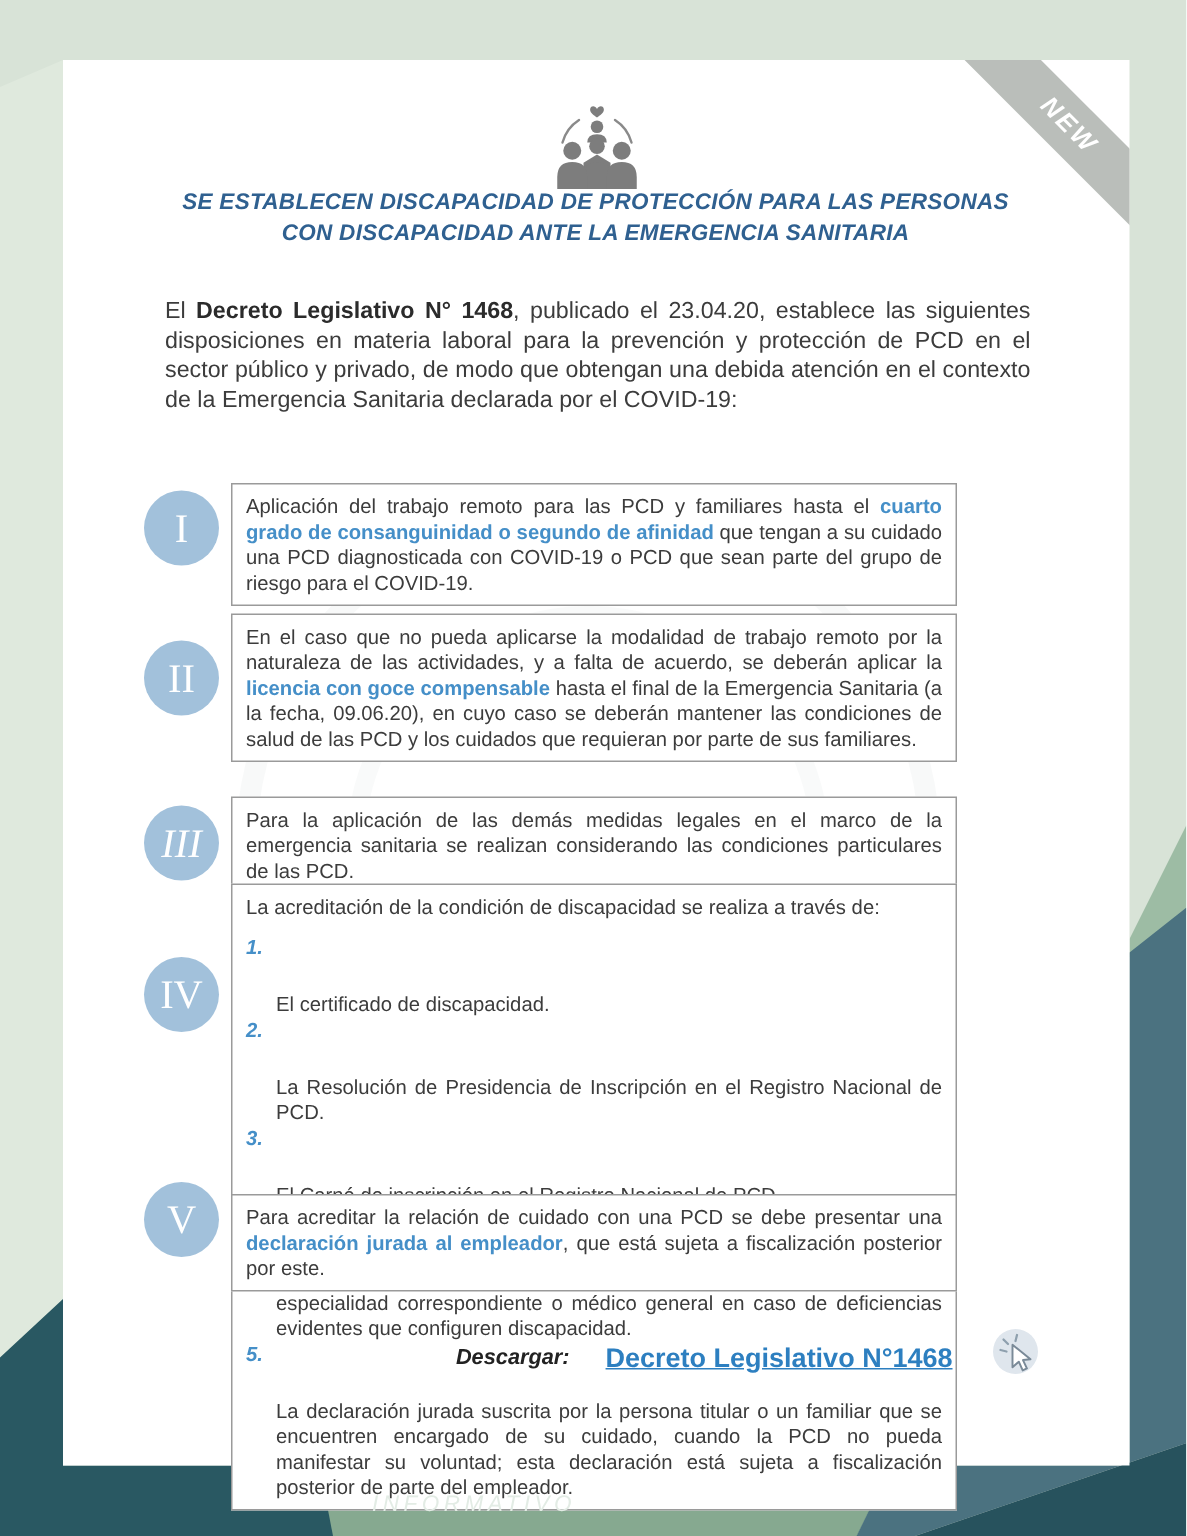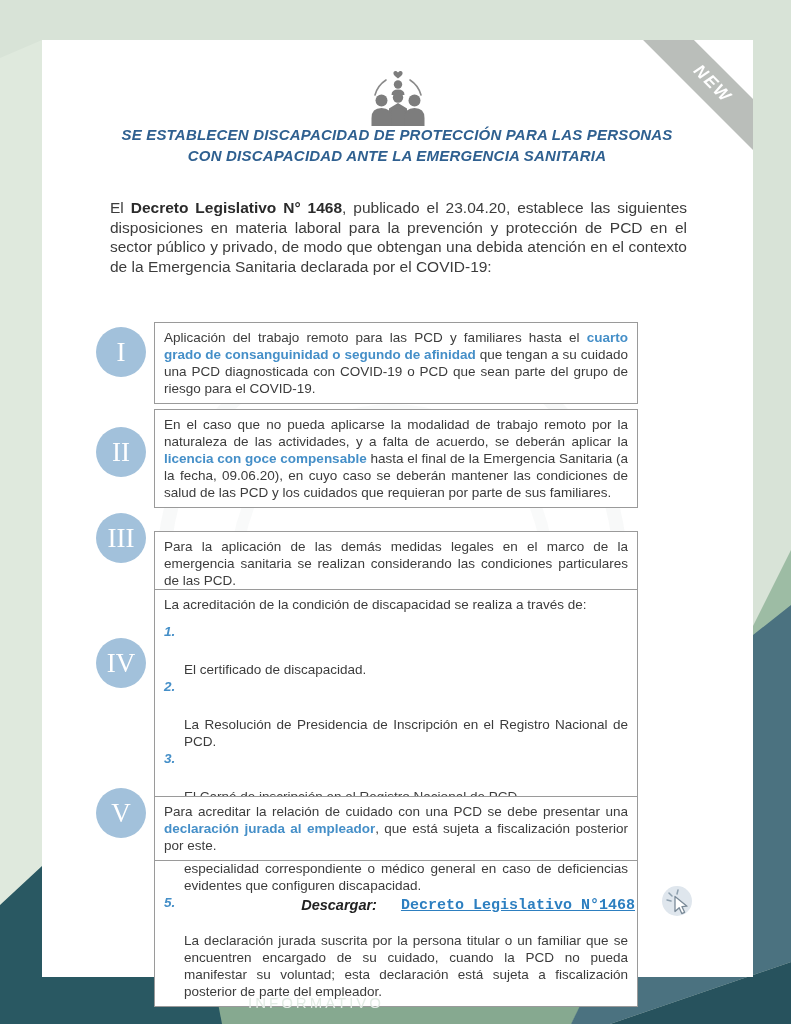--- a/index.html
+++ b/index.html
@@ -10,21 +10,21 @@
   
   .bg { position:absolute; inset:0; width:791px; height:1024px; }
   .bg-light-diag { background:#dfe9dd; clip-path:polygon(0px 58px, 42px 40px, 150px 977px, 0px 977px); }
   .bg-sage-right { background:#9dbca4; clip-path:polygon(791px 550px, 791px 610px, 753px 638px, 753px 626px); }
   .bg-teal-med   { background:#4b7280; clip-path:polygon(753px 635px, 791px 605px, 791px 962px, 610px 1024px, 571px 1024px, 594px 977px, 753px 977px); }
   .bg-teal-darkwedge { background:#27525d; clip-path:polygon(610px 1024px, 791px 962px, 791px 1024px); }
   .bg-teal-dark  { background:#295862; clip-path:polygon(0px 905px, 42px 866px, 42px 977px, 594px 977px, 571px 1024px, 0px 1024px); }
   .bg-sage-trap  { background:#86a990; clip-path:polygon(213px 977px, 594px 977px, 571px 1024px, 222px 1024px); }
 
   .footer-label { position:absolute; left:0; top:994px; width:632px; text-align:center;
-    color:#e3ecE5; color:#e3ece5; font-size:15px; letter-spacing:3px; }
+    color:#e3ecE5; color:#e3ece5; font-size:15px; font-style:italic; letter-spacing:3px; }
 
   
   .card { position:absolute; left:42px; top:40px; width:711px; height:937px; background:#ffffff; }
 
   
   .ribbon-corner { position:absolute; top:0; right:0; width:115px; height:115px; overflow:hidden; }
   .ribbon-band { position:absolute; top:26px; right:-52px; width:185px; height:36px; background:#babeba;
     transform:rotate(45deg); display:flex; align-items:center; justify-content:center;
     color:#ffffff; font-weight:bold; font-style:italic; font-size:17px; letter-spacing:2px; }
 
@@ -45,32 +45,32 @@
 
   .num-circle { position:absolute; width:50px; height:50px; left:54px; border-radius:50%;
     background:#a2c1db; color:#ffffff; font-family:"Liberation Serif", serif; font-size:27px;
     display:flex; align-items:center; justify-content:center; }
   .item-box { position:absolute; left:112px; width:484px; background:#ffffff;
     border:1px solid #9a9a9a; padding:6px 9px; color:#3c3c3c; font-size:13.5px; line-height:17px; text-align:justify; }
   .accent { color:#458fc8; font-weight:bold; }
 
   .c1 { top:287px; } .b1 { top:282px; min-height:62px; }
   .c2 { top:387px; } .b2 { top:369px; min-height:88px; }
-  .c3 { top:473px; } .b3 { top:491px; min-height:40px; }
+  .c3 { top:497px;font-style:italic; } .b3 { top:491px; min-height:40px; }
   .c4 { top:598px; } .b4 { top:549px; min-height:178px; }
   .c5 { top:748px; } .b5 { top:756px; min-height:44px; }
 
   .law-list { list-style:none; margin-top:10px; }
   .law-list li { display:flex; }
   .law-list .li-num { flex:0 0 20px; color:#458fc8; font-style:italic; font-weight:bold; }
   .law-list .li-text { flex:1; text-align:justify;margin-top:38px; }
 
   .download-row { position:absolute; top:845px; right:56px; height:40px; display:flex; align-items:center; gap:24px; }
   .download-prefix { font-style:italic; font-weight:bold; color:#222222; font-size:14.5px; }
-  .download-link { color:#2d7fc0; font-size:15px; font-weight:600; text-decoration:underline; cursor:pointer;font-family:Liberation Mono, monospace; }
+  .download-link { color:#2d7fc0; font-size:18px; font-weight:600; text-decoration:underline; cursor:pointer; }
 </style>
 </head>
 <body>
 
 <div class="page">
 
   <div class="bg bg-light-diag"></div>
   <div class="bg bg-sage-right"></div>
   <div class="bg bg-teal-med"></div>
   <div class="bg bg-teal-darkwedge"></div>

